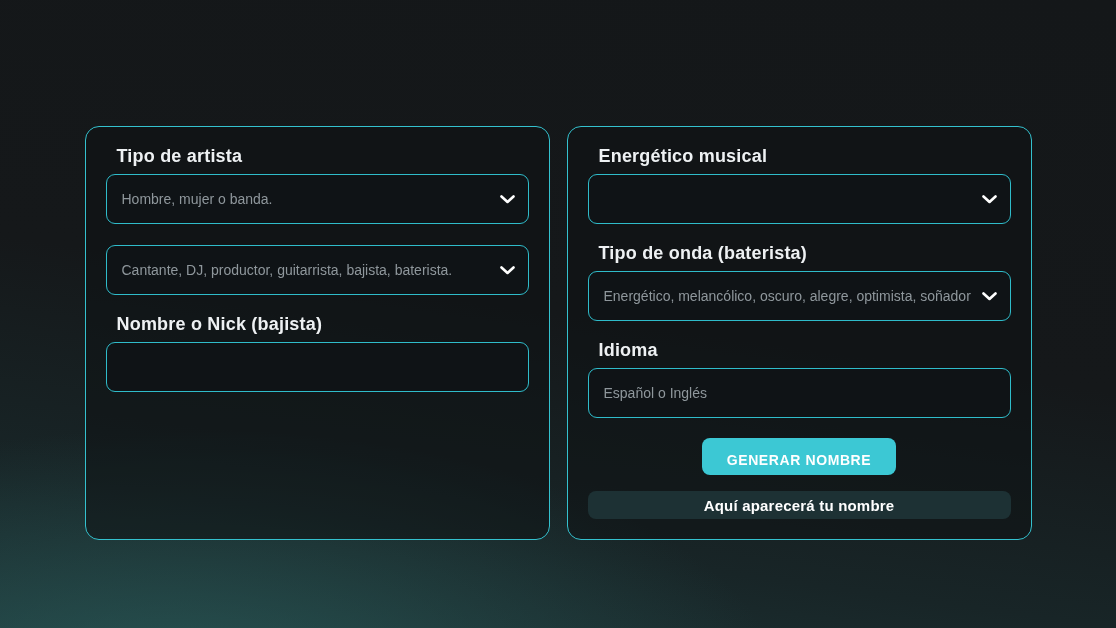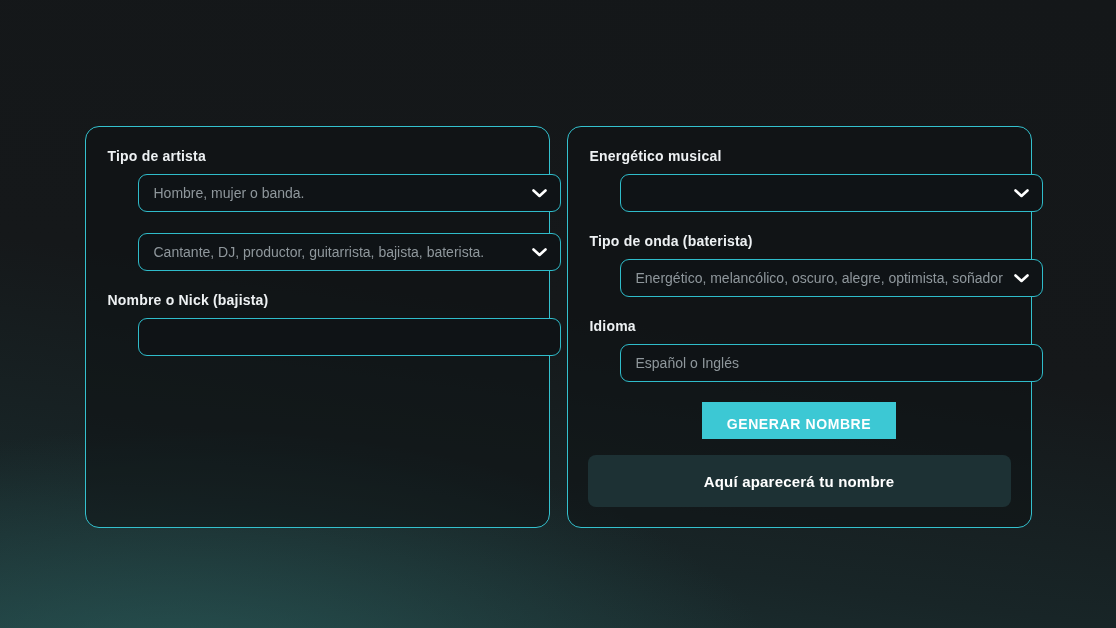--- a/index.html
+++ b/index.html
@@ -27,33 +27,32 @@
   .panel {
     width: 465px;
     border: 1.5px solid #34c1ce;
     border-radius: 14px;
     background: rgba(14,18,20,0.55);
     padding: 21px 20px 20px 20px;
   }
   .field-label {
     display: block;
     color: #eef1f3;
-    font-size: 14px;
+    font-size: 18px;
     font-weight: bold;
     letter-spacing: 0.2px;
-    margin: 0 0 10px 2px;
+    margin: 0 0 10px 11px;
     line-height: 16px;
   }
   .control {
     width: 100%;
-    height: 38px;
+    height: 50px;
     border: 1.5px solid #2fbcca;
     border-radius: 9px;
     background: #0f1316;
-    margin-left: 32px;
   }
   .select {
     display: flex;
     align-items: center;
     justify-content: space-between;
     padding: 0 13px 0 15px;
     cursor: pointer;
     margin-bottom: 21px;
   }
   .select .placeholder {
@@ -85,28 +84,28 @@
     margin-top: 20px;
   }
   .generate-btn {
     background: #3cc8d4;
     color: #ffffff;
     font-family: "Liberation Sans", "DejaVu Sans", sans-serif;
     font-size: 14px;
     font-weight: bold;
     letter-spacing: 0.6px;
     border: none;
-    border-radius: 0;
+    border-radius: 8px;
     height: 37px;
     padding: 14px 25px;
     cursor: pointer;
   }
   .result-box {
     margin-top: 16px;
-    height: 52px;
+    height: 28px;
     border-radius: 8px;
     background: #1d3134;
     display: flex;
     align-items: center;
     justify-content: center;
   }
   .result-box span {
     color: #ffffff;
     font-size: 15px;
     font-weight: bold;

